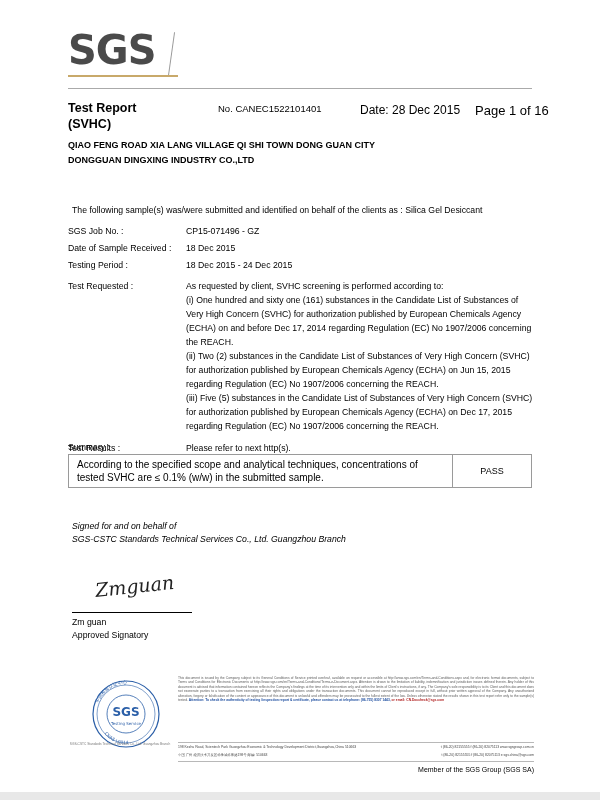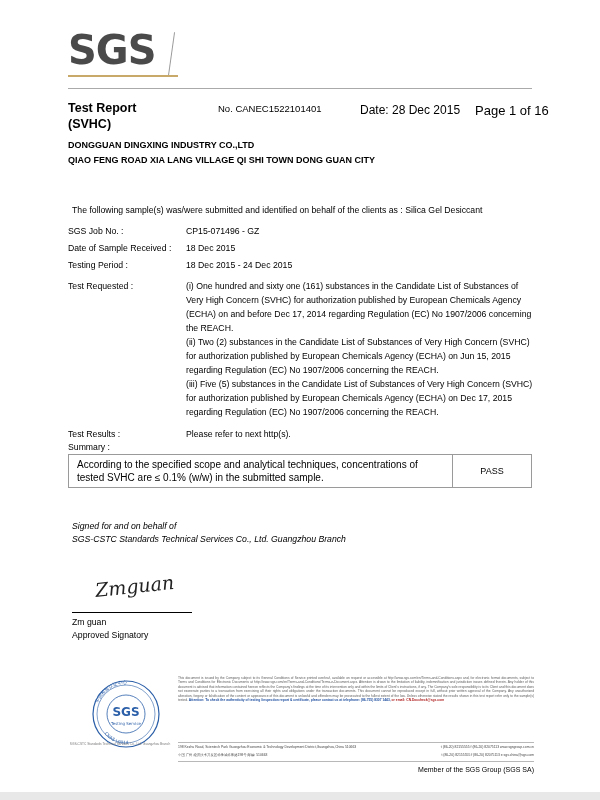--- a/index.html
+++ b/index.html
@@ -302,22 +302,22 @@
 
   <div class="title">
     <div>Test Report</div>
     <div class="title-sub">(SVHC)</div>
   </div>
   <div class="hdr-no">No. CANEC1522101401</div>
   <div class="hdr-date">Date: 28 Dec 2015</div>
   <div class="hdr-page">Page 1 of 16</div>
 
   <div class="client">
+    <div>QIAO FENG ROAD XIA LANG VILLAGE QI SHI TOWN DONG GUAN CITY</div>
     <div>DONGGUAN DINGXING INDUSTRY CO.,LTD</div>
-    <div>QIAO FENG ROAD XIA LANG VILLAGE QI SHI TOWN DONG GUAN CITY</div>
   </div>
 
   <div class="intro">The following sample(s) was/were submitted and identified on behalf of the clients as : Silica Gel Desiccant</div>
 
   <div class="fields">
 
     <div class="frow">
       <div class="flabel">SGS Job No. :</div>
       <div class="fvalue">CP15-071496 - GZ</div>
     </div>
@@ -328,20 +328,21 @@
     </div>
 
     <div class="frow">
       <div class="flabel">Testing Period :</div>
       <div class="fvalue">18 Dec 2015 - 24 Dec 2015</div>
     </div>
 
     <div class="frow" style="margin-top:7px;">
       <div class="flabel">Test Requested :</div>
       <div class="fvalue indent-list">
+        <p>As requested by client, SVHC screening is performed according to:</p>
         <p>(i) One hundred and sixty one (161) substances in the Candidate List of Substances of Very High Concern (SVHC) for authorization published by European Chemicals Agency (ECHA) on and before Dec 17, 2014 regarding Regulation (EC) No 1907/2006 concerning the REACH.</p>
         <p>(ii) Two (2) substances in the Candidate List of Substances of Very High Concern (SVHC) for authorization published by European Chemicals Agency (ECHA) on Jun 15, 2015 regarding Regulation (EC) No 1907/2006 concerning the REACH.</p>
         <p>(iii) Five (5) substances in the Candidate List of Substances of Very High Concern (SVHC) for authorization published by European Chemicals Agency (ECHA) on Dec 17, 2015 regarding Regulation (EC) No 1907/2006 concerning the REACH.</p>
       </div>
     </div>
 
     <div class="frow" style="margin-top:8px;">
       <div class="flabel">Test Results :</div>
       <div class="fvalue">Please refer to next http(s).</div>
     </div>

